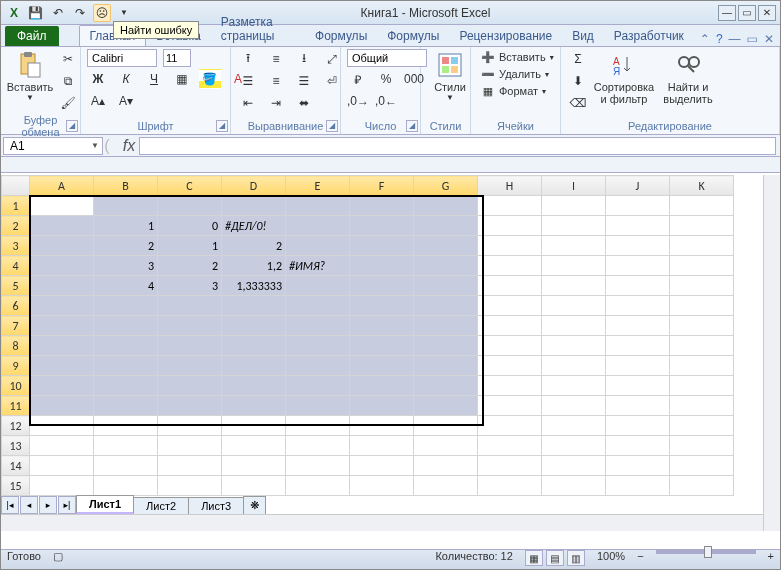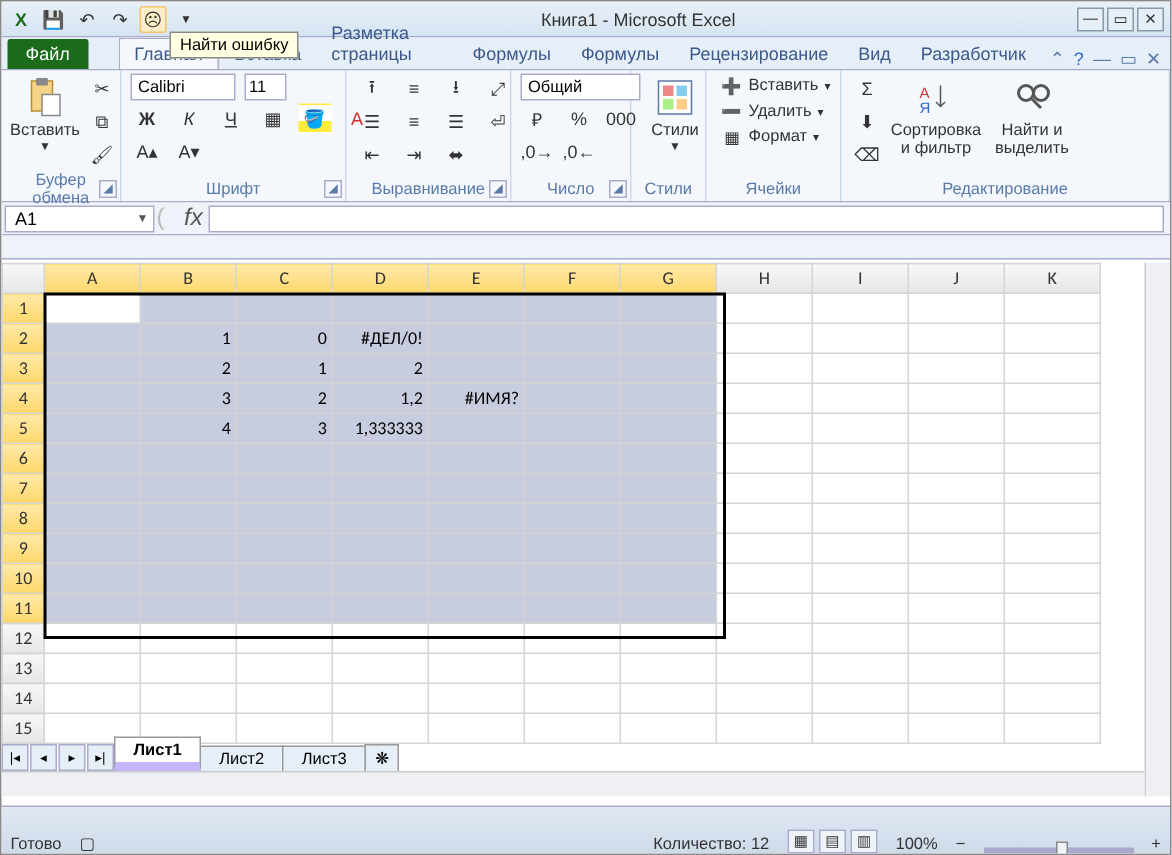--- a/index.html
+++ b/index.html
@@ -39,34 +39,34 @@
 .fbar { flex:1; border:1px solid #aac; background:#fff; height:18px; margin:0 4px 0 2px; }
 .fbar-gap { height:16px; background:#eef3fa; border-bottom:1px solid #aac; }
 .sheet-area { position:absolute; top:174px; left:0; right:0; bottom:38px; overflow:hidden; background:#fff; }
 table.grid { border-collapse:collapse; table-layout:fixed; }
 table.grid th, table.grid td { border:1px solid #d4d4d4; font-size:12px; font-family:Calibri,Arial,sans-serif; }
 table.grid th { background:linear-gradient(#f7f7f7,#e6e6e6); font-weight:normal; color:#333; text-align:center; }
 .corner { width:28px; height:20px; background:#e6e6e6; }
 .colh { height:20px; width:64px; }
 .rowh { width:28px; height:20px; }
 .cell { height:20px; width:64px; padding:0 3px; text-align:right; color:#000; }
-.cell.left { text-align:right; }
+.cell.left { text-align:left;font-style:italic; }
 .sel-col { background:linear-gradient(#ffe9a8,#ffd86b) !important; }
 .sel-row { background:linear-gradient(#ffe9a8,#ffd86b) !important; }
 .sel-range { background:#c7cdde; }
 .active-cell { background:#fff !important; }
 .sel-border { position:absolute; border:2px solid #000; pointer-events:none; }
 .vscroll { position:absolute; right:0; top:0; bottom:0; width:17px; background:#eef0f3; border-left:1px solid #ccc; }
 .hscroll { position:absolute; left:0; right:17px; bottom:0; height:17px; background:#eef0f3; border-top:1px solid #ccc; display:flex; align-items:center; }
 .sheet-tabs { position:absolute; left:0; bottom:17px; height:21px; display:flex; align-items:flex-end; font-size:11px; }
 .navbtn { width:18px; height:18px; border:1px solid #aac; background:#e6eef8; display:inline-flex; align-items:center; justify-content:center; font-size:9px; margin-right:1px; }
 .stab { padding:2px 12px; background:#fff; border:1px solid #999; border-bottom:none; margin-left:-1px; position:relative; }
-.stab.active { background:#fff; font-weight:bold; border-bottom:6px solid #c4b5fd; z-index:2; }
+.stab.active { background:#fff; font-weight:bold; border-bottom:2px solid #c4b5fd; z-index:2; }
 .stab:not(.active) { background:#e6eef8; }
-.statusbar { position:absolute; bottom:0; left:0; right:0; height:32px; background:linear-gradient(#e0e8f3,#cfdae9); border-top:1px solid #aac; display:flex; align-items:flex-end; font-size:11px; padding:0 6px; color:#333; gap:12px; }
+.statusbar { position:absolute; bottom:0; left:0; right:0; height:20px; background:linear-gradient(#e0e8f3,#cfdae9); border-top:1px solid #aac; display:flex; align-items:flex-start; font-size:11px; padding:0 6px; color:#333; gap:12px; }
 .statusbar .spacer { flex:1; }
 .zoom { display:flex; align-items:center; gap:4px; }
 .zslider { width:100px; height:4px; background:#aac; position:relative; }
 .zthumb { position:absolute; left:48px; top:-4px; width:8px; height:12px; background:#eef3fa; border:1px solid #888; }
 .viewbtns span { width:18px; height:16px; border:1px solid #aac; display:inline-flex; align-items:center; justify-content:center; background:#eef3fa; font-size:10px; }
 svg { display:block; }
 </style>
 </head>
 <body>
 

